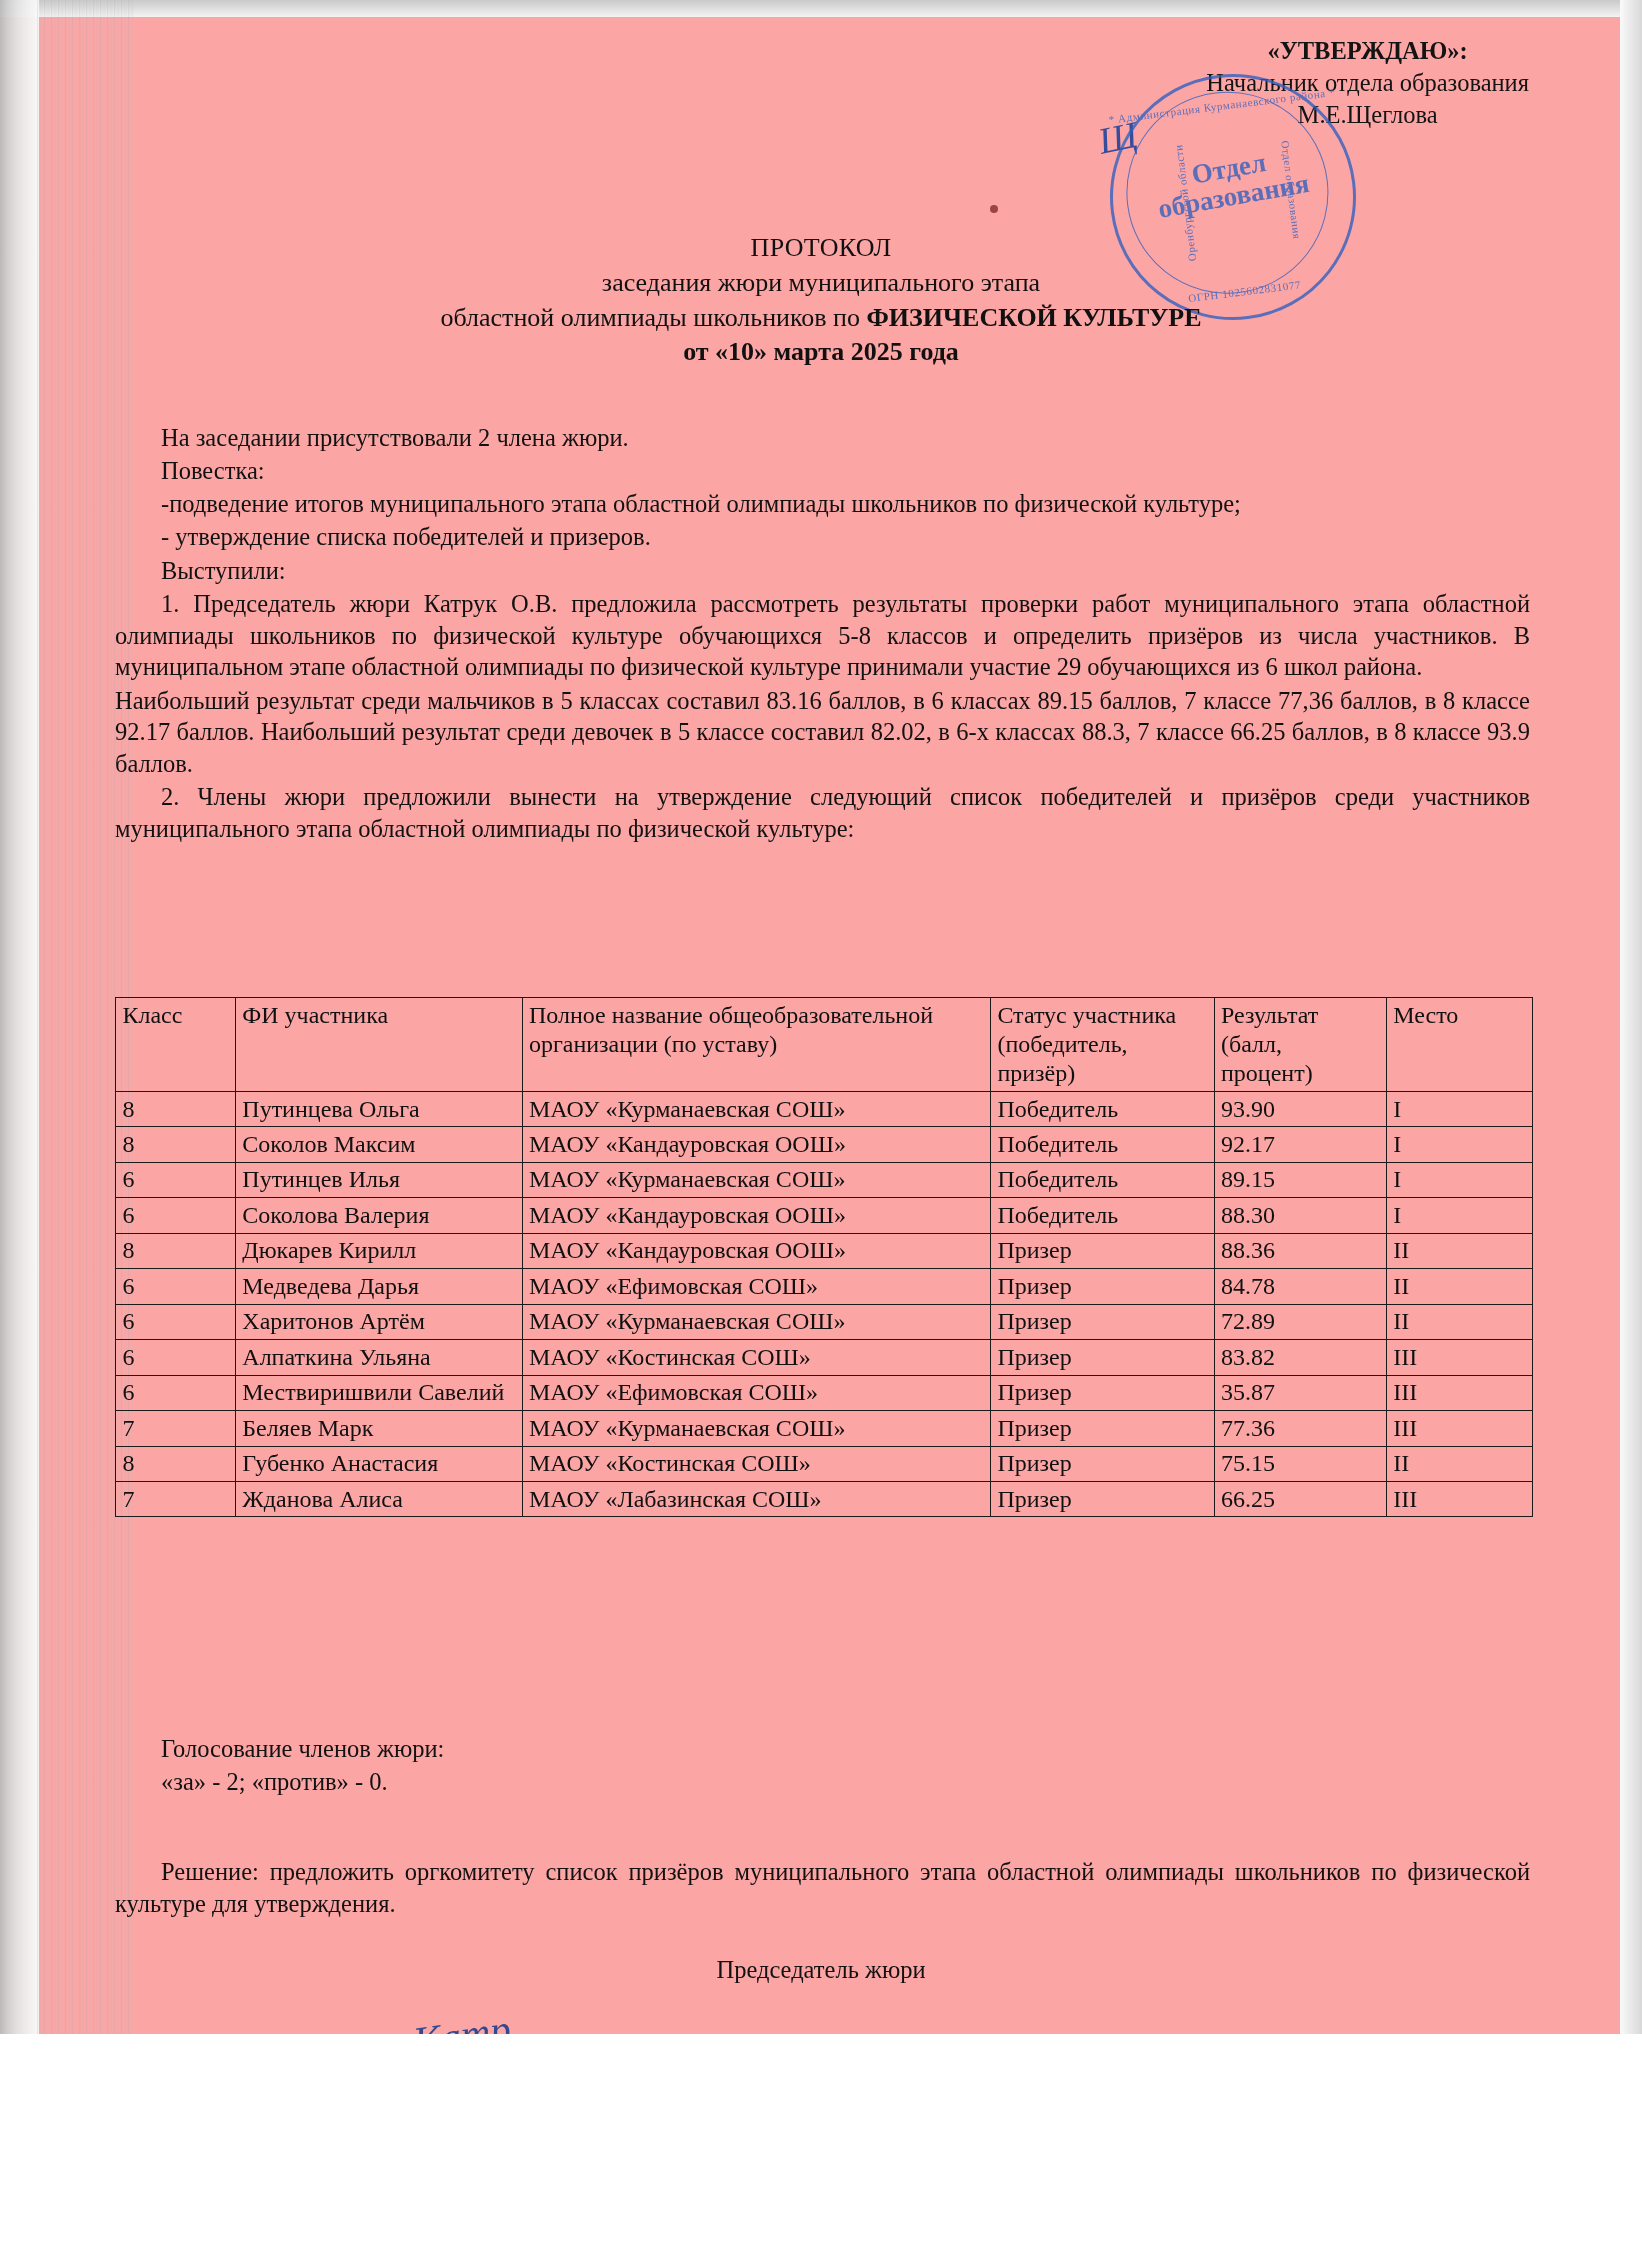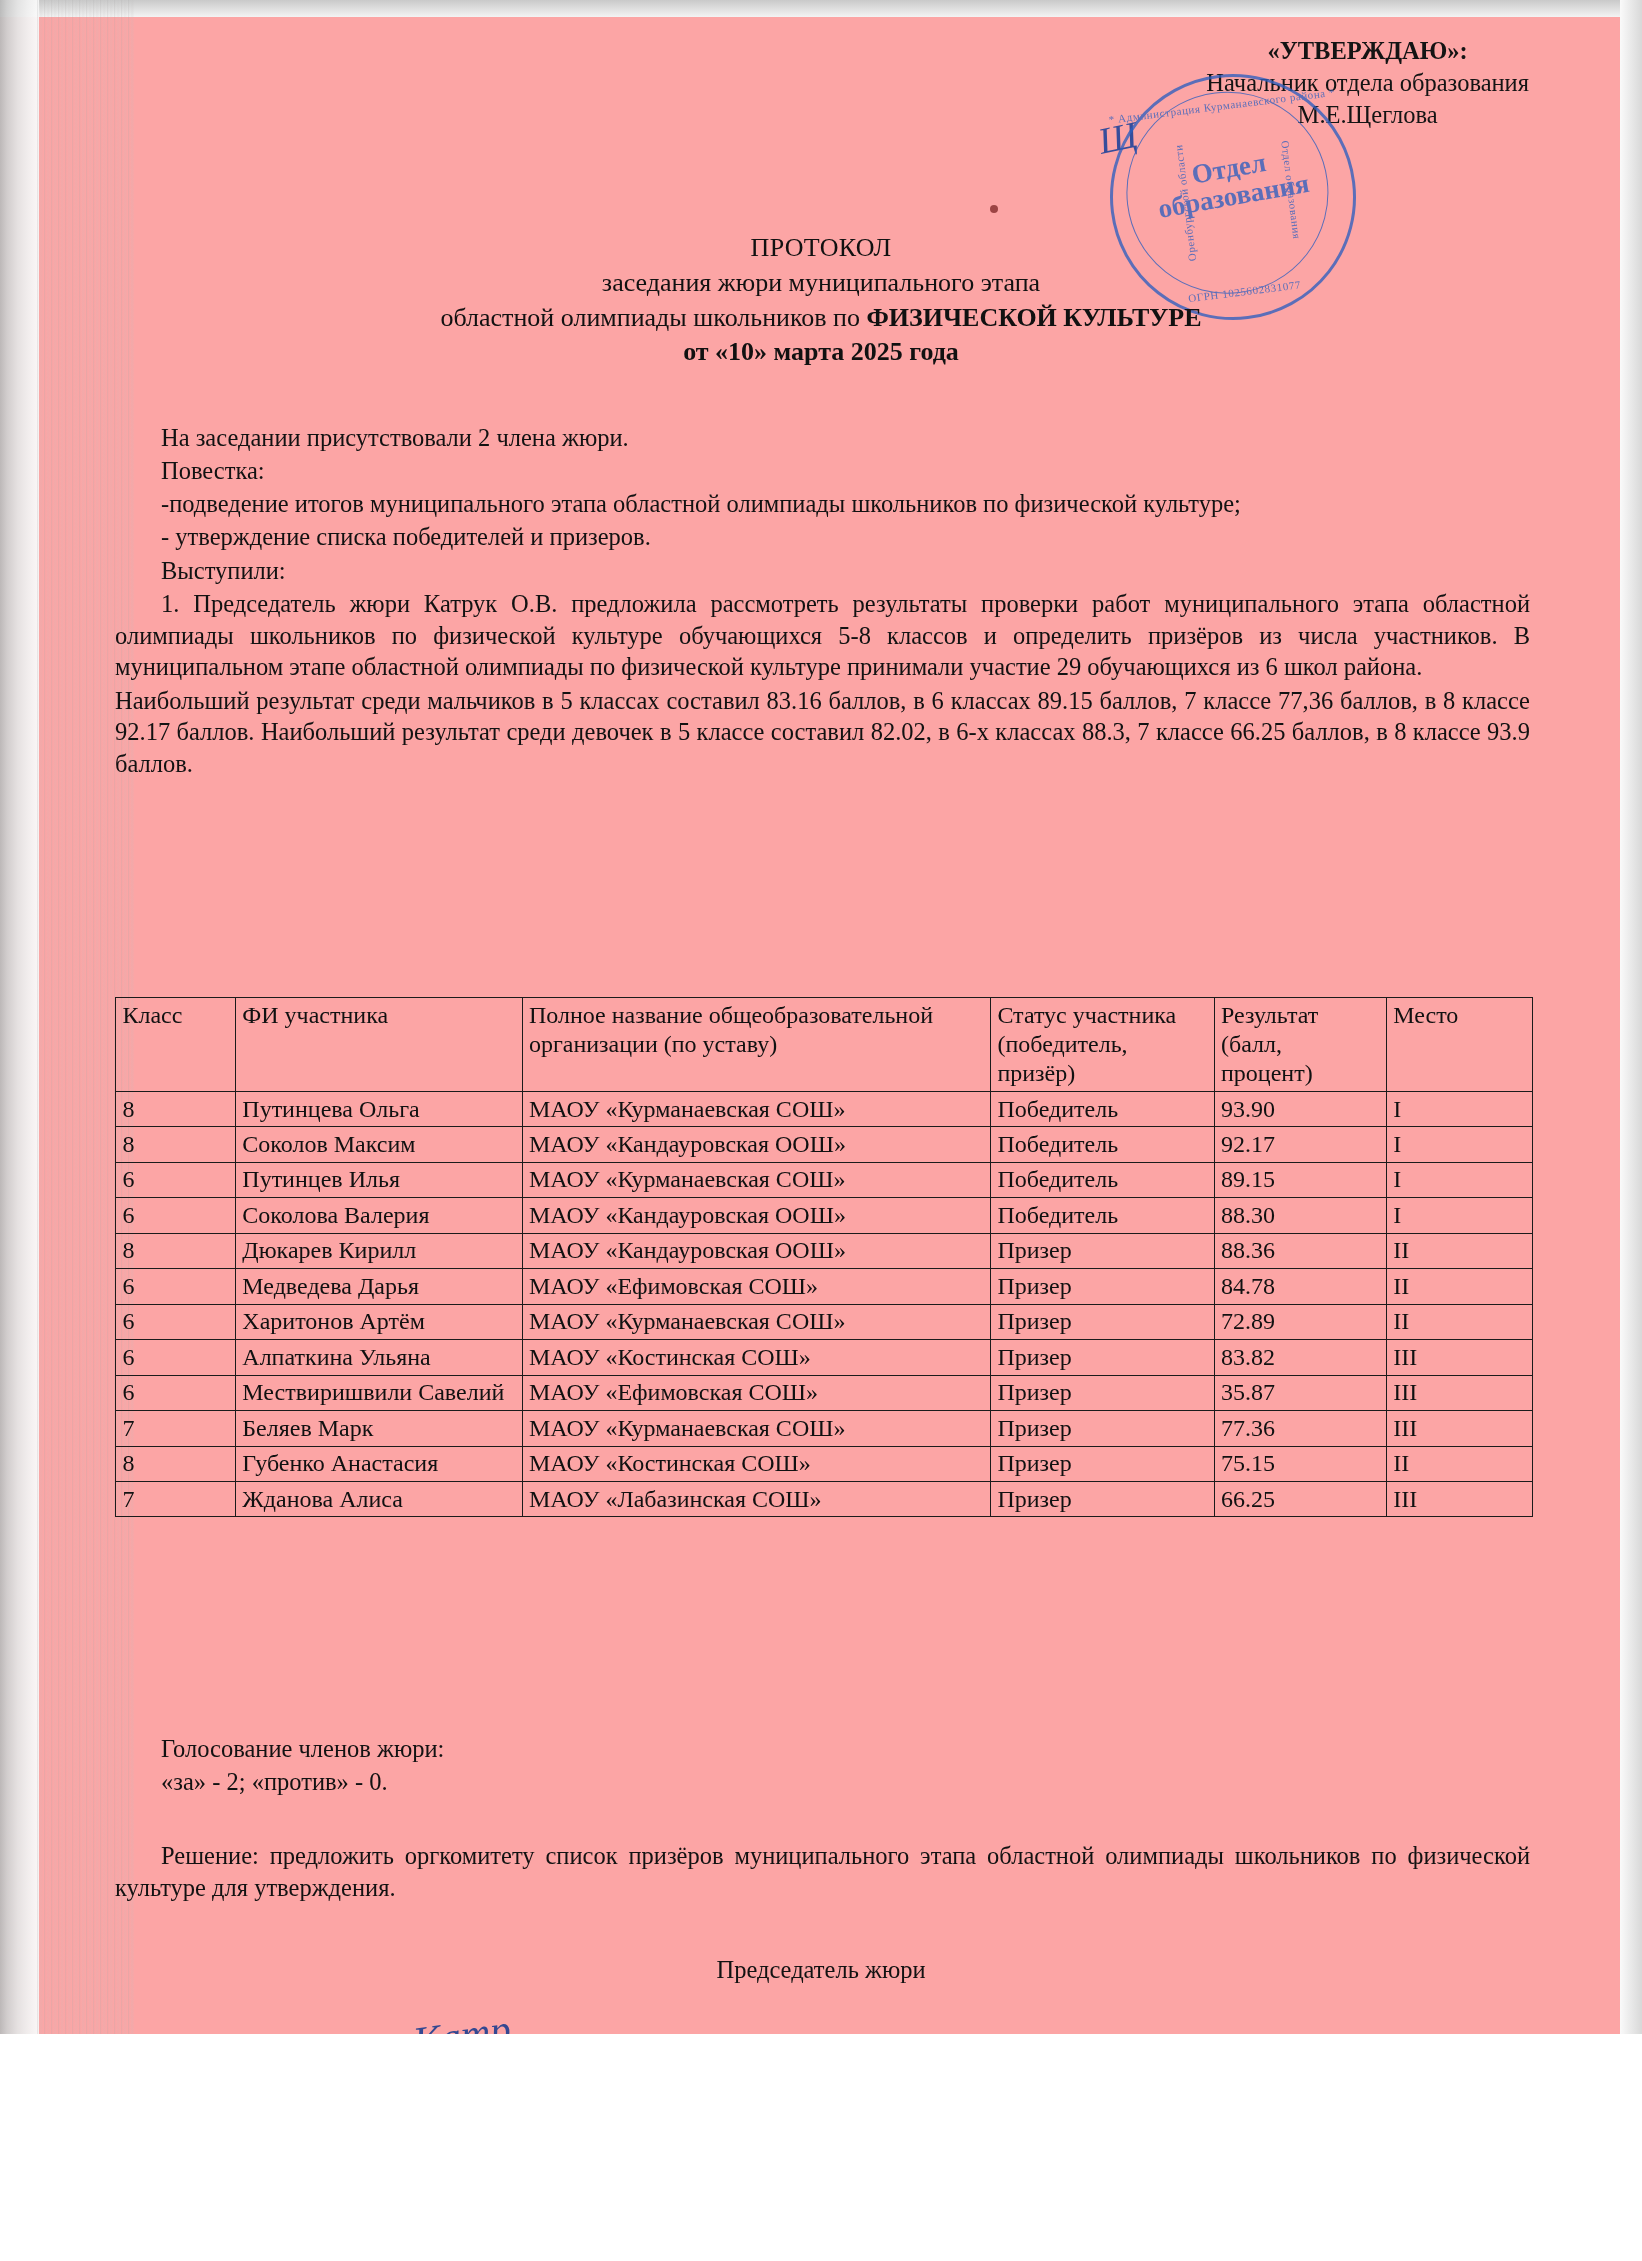--- a/index.html
+++ b/index.html
@@ -329,20 +329,21 @@
     </div>
 
     <div class="body-text">
       <p class="p p-ind">На заседании  присутствовали 2 члена  жюри.</p>
       <p class="p p-ind">Повестка:</p>
       <p class="p p-ind">-подведение итогов муниципального этапа областной олимпиады школьников по физической культуре;</p>
       <p class="p p-ind">- утверждение списка победителей и призеров.</p>
       <p class="p p-ind">Выступили:</p>
       <p class="p p-ind">1. Председатель жюри Катрук О.В. предложила рассмотреть результаты проверки работ муниципального этапа областной олимпиады школьников по физической культуре обучающихся 5-8 классов и определить призёров из числа участников. В муниципальном этапе областной олимпиады по физической культуре принимали участие 29 обучающихся из 6 школ района.</p>
       <p class="p">Наибольший результат среди мальчиков в 5 классах составил 83.16 баллов, в 6 классах 89.15 баллов, 7 классе 77,36 баллов, в 8 классе 92.17 баллов. Наибольший результат среди девочек в 5 классе составил 82.02, в 6-х классах 88.3, 7 классе  66.25 баллов, в 8 классе 93.9 баллов.</p>
+      <p class="p p-ind">2. Члены жюри предложили вынести на утверждение следующий список победителей и призёров среди участников муниципального этапа областной олимпиады по физической культуре:</p>
     </div>
 
     <div class="tbl-wrap">
       <table class="results">
         <thead>
           <tr>
             <th class="c-class">Класс</th>
             <th class="c-name">ФИ участника</th>
             <th class="c-school">Полное название общеобразовательной организации (по уставу)</th>
             <th class="c-status">Статус участника (победитель, призёр)</th>
@@ -450,21 +451,21 @@
         </tbody>
       </table>
     </div>
 
     <div class="after">
       <p class="p p-ind">Голосование членов жюри:</p>
       <p class="p p-ind">«за» - 2;  «против» - 0.</p>
     </div>
 
     <div class="decision">
-      <span style="display:inline-block;text-indent:46px;">Решение: предложить оргкомитету список призёров муниципального этапа областной олимпиады школьников по физической культуре для утверждения.</span>
+      <span style="display:inline-block;text-indent:46px;margin-top:16px;">Решение: предложить оргкомитету список призёров муниципального этапа областной олимпиады школьников по физической культуре для утверждения.</span>
     </div>
 
     <div class="chair">Председатель жюри</div>
 
     <div class="sign-1">
       <span class="underline-name">Катрук О.В.</span>
       <span class="sign-rule"></span>
     </div>
     <div class="ink-1">Катр</div>
 

